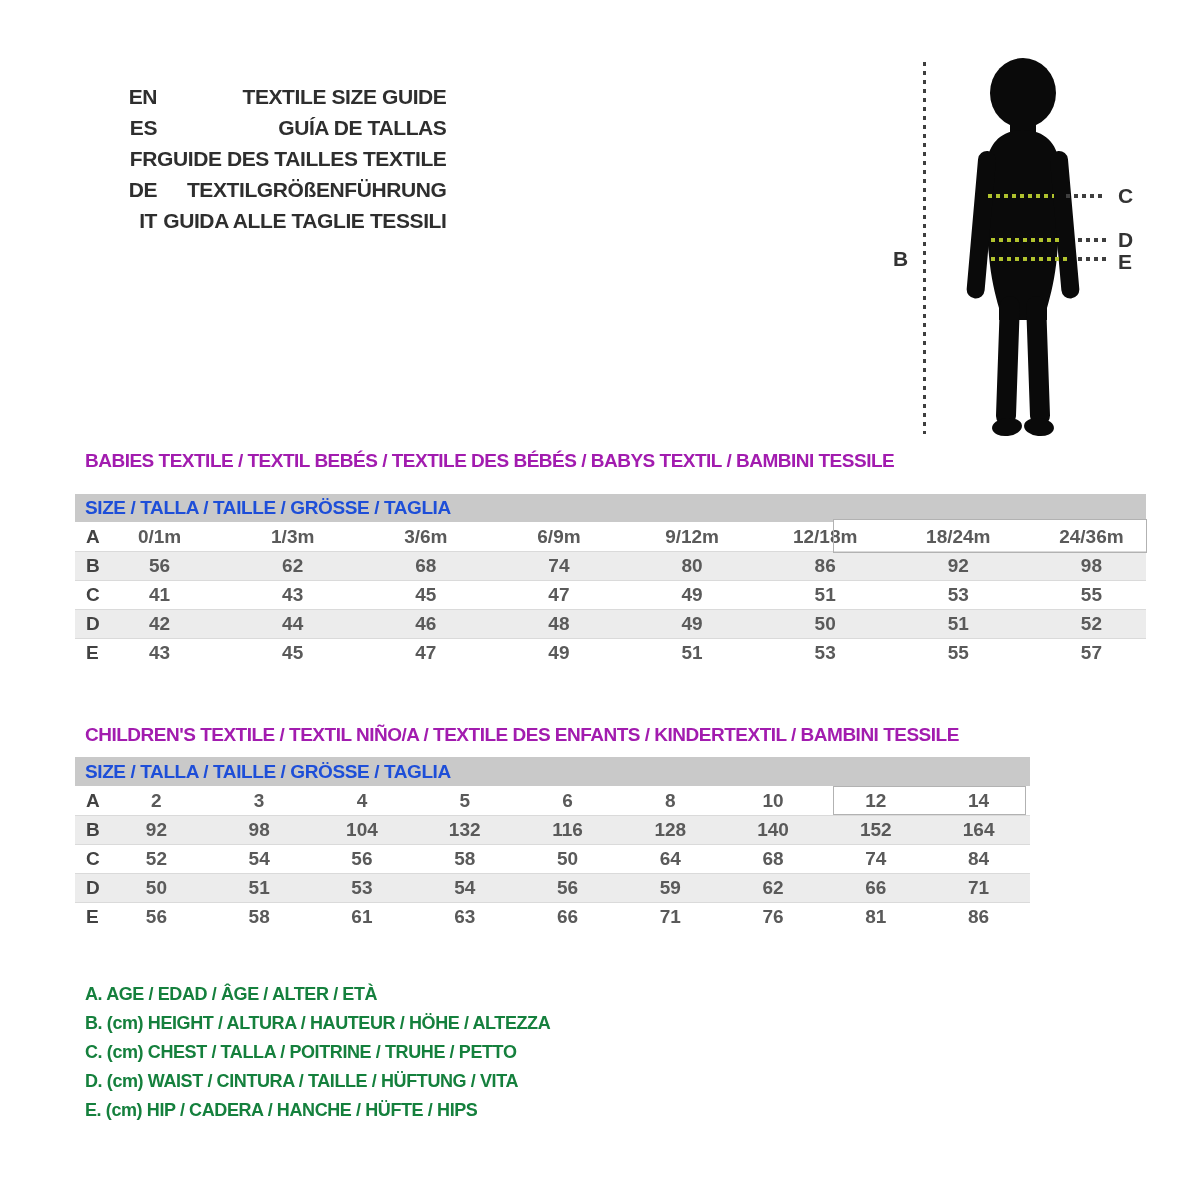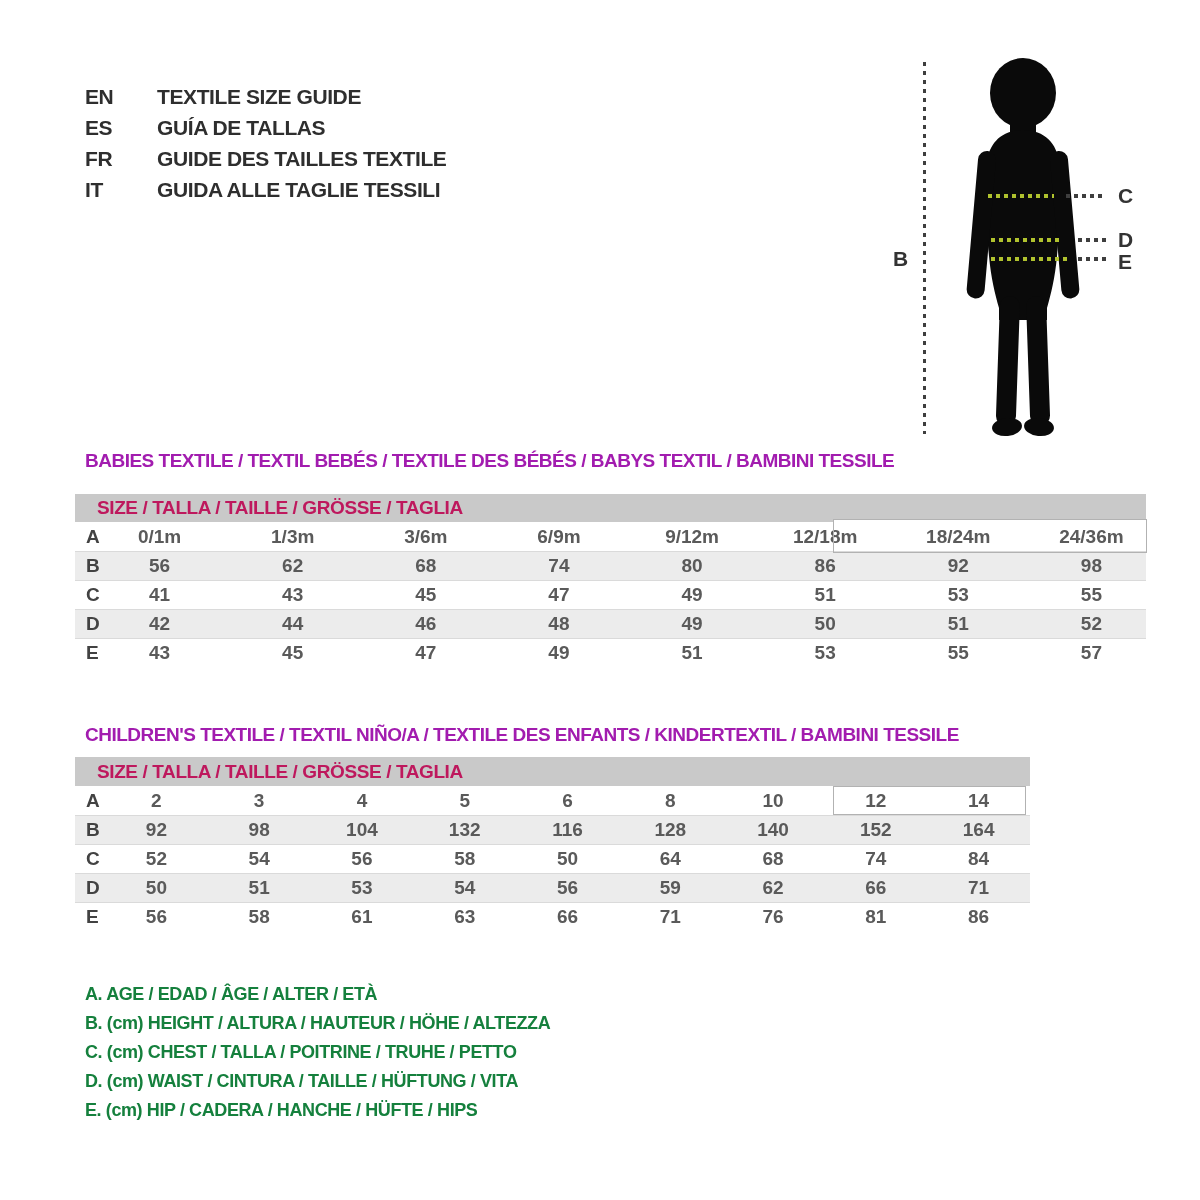--- a/index.html
+++ b/index.html
@@ -4,21 +4,21 @@
 <style>
   * { margin:0; padding:0; box-sizing:border-box; }
   html,body { background:#ffffff; }
   body {
     position:relative; width:1200px; height:1200px; overflow:hidden;
     font-family:"Liberation Sans","DejaVu Sans",sans-serif; font-weight:700;
     color:#2e2e2e;
   }
 
   
-  .lang-list { position:absolute; left:85px; top:81px; }
+  .lang-list { position:absolute; left:85px; top:81px;text-align:right; }
   .lang-row { display:grid; grid-template-columns:72px auto; height:31px; align-items:center;
               font-size:21px; letter-spacing:-0.4px; color:#2e2e2e; white-space:nowrap; }
 
   
   #silhouette { position:absolute; left:952px; top:56px; }
   .vdash { position:absolute; left:923px; top:62px; width:3px; height:372px;
            background:repeating-linear-gradient(180deg,#3e3e3e 0 4px,transparent 4px 9px); }
   .hdash-green { position:absolute; height:4px;
            background:repeating-linear-gradient(90deg,#b0c22e 0 4px,transparent 4px 8px); }
   .hdash-dark { position:absolute; height:4px;
@@ -38,22 +38,22 @@
   
   .section-title { position:absolute; left:85px; font-size:19px; letter-spacing:-0.5px;
                    color:#a21caf; white-space:nowrap; }
   #babies-title { top:450px; }
   #children-title { top:724px; }
 
   
   .size-table { position:absolute; left:75px; }
   #babies-table { top:494px; width:1071px; }
   #children-table { top:757px; width:955px; }
-  .bar { height:28px; background:#c9c9c9; color:#be185d; font-size:19px; letter-spacing:-0.4px;
-         display:flex; align-items:center; padding-left:22px; }
+  .bar { height:28px; background:#c9c9c9; color:#1d4ed8; font-size:19px; letter-spacing:-0.4px;
+         display:flex; align-items:center; padding-left:10px; }
   #children-table .bar { height:29px; }
   .trow { display:grid; grid-template-columns:30px 1fr; height:29px; align-items:center;
           font-size:19px; color:#5a5a5a; }
   .trow .letter { padding-left:11px; color:#424242; }
   .vals { display:grid; height:100%; align-items:center; text-align:center; }
   #babies-table .vals { grid-template-columns:repeat(8,1fr);gap:24px; }
   #children-table .vals { grid-template-columns:repeat(9,1fr); }
   .tbody .trow:nth-of-type(even) { background:#ececec; }
   .tbody .trow + .trow { border-top:1px solid #dadada; }
 
@@ -82,20 +82,24 @@
     <div class="lang-row">
       <span>ES</span>
       <span>GUÍA DE TALLAS</span>
     </div>
 
     <div class="lang-row">
       <span>FR</span>
       <span>GUIDE DES TAILLES TEXTILE</span>
     </div>
 
+    <div class="lang-row">
+      <span>DE</span>
+      <span>TEXTILGRÖßENFÜHRUNG</span>
+    </div>
 
     <div class="lang-row">
       <span>IT</span>
       <span>GUIDA ALLE TAGLIE TESSILI</span>
     </div>
   </div>
 
 <svg id="silhouette" viewBox="0 0 140 386" width="142" height="386" aria-hidden="true">
   <g fill="#0a0a0a">
     <ellipse cx="70" cy="37" rx="33" ry="35"></ellipse>

